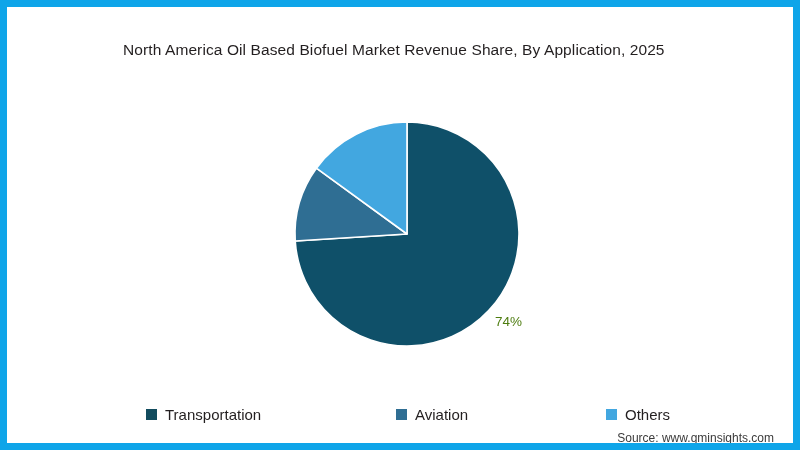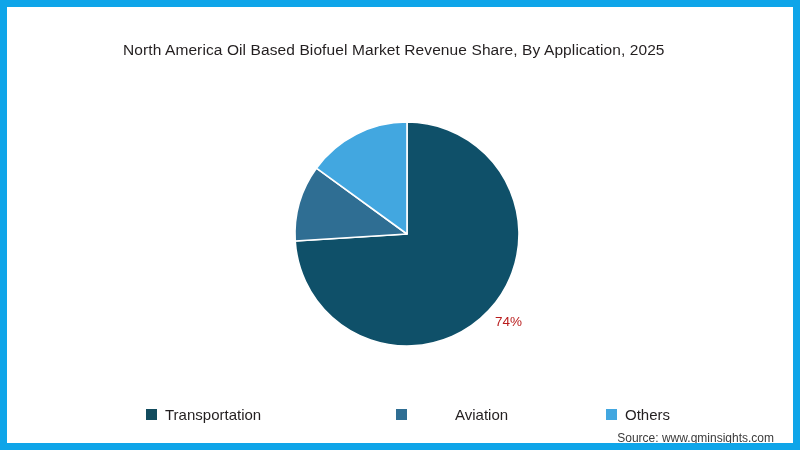--- a/index.html
+++ b/index.html
@@ -48,21 +48,21 @@
     height: 236px;
     overflow: visible;
   }
 
   
   #pie-value-label {
     position: absolute;
     left: 488px;
     top: 307px;
     font-size: 13.5px;
-    color: #b91c1c;
+    color: #4d7c0f;
     white-space: nowrap;
   }
 
   
   #legend {
     position: absolute;
     left: 0;
     top: 394px;
     width: 800px;
     height: 26px;
@@ -79,21 +79,21 @@
     width: 11px;
     height: 11px;
     margin-right: 8px;
     flex: 0 0 auto;
   }
   .legend-label {
     font-size: 15px;
     color: #231f20;
   }
   #legend-item-0 { left: 139px; }
-  #legend-item-1 { left: 389px; gap: 40px; }
+  #legend-item-1 { left: 389px; }
   #legend-item-2 { left: 599px; }
 
   
   #source-note {
     position: absolute;
     right: 19px;
     top: 424px;
     font-size: 12px;
     color: #3b3b3b;
     white-space: nowrap;

